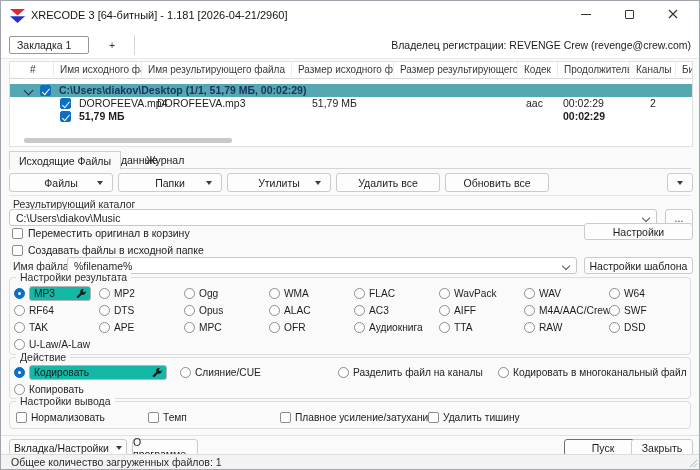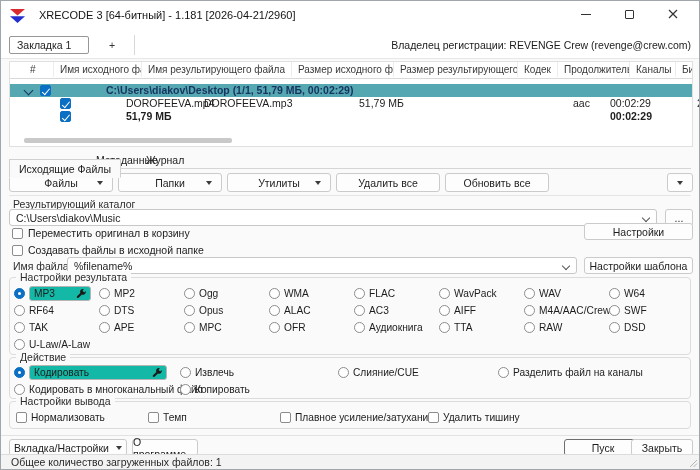--- a/index.html
+++ b/index.html
@@ -1,54 +1,54 @@
 <!DOCTYPE html>
 <html><head>
 <meta charset="utf-8">
 <style>
   html,body{margin:0;padding:0;background:#d6d6d6;font-family:"Liberation Sans",sans-serif;}
   .window{position:relative;width:700px;height:470px;background:#fafafa;border:1px solid #a0a6ac;
           box-sizing:border-box;overflow:hidden;font-size:10.5px;color:#1d1d1d;}
   
   .titlebar{position:absolute;top:0;left:0;right:0;height:30px;background:#ffffff;}
   .app-logo{position:absolute;left:8px;top:7px;}
-  .title-text{position:absolute;left:30px;top:8px;font-size:11px;color:#141414;white-space:nowrap;margin-left:8px;}
+  .title-text{position:absolute;left:30px;top:8px;font-size:11px;color:#141414;white-space:nowrap;}
   .winbtn{position:absolute;top:0;width:34px;height:26px;display:flex;align-items:center;justify-content:center;}
   .wb-min{left:568px;} .wb-max{left:611px;} .wb-close{left:655px;}
   .glyph-min{width:10px;height:0;border-top:1.2px solid #333;}
   .glyph-max{width:9px;height:9px;border:1.1px solid #333;border-radius:1px;box-sizing:border-box;}
   
   .tabstrip{position:absolute;top:30px;left:0;right:0;height:27px;background:#ffffff;border-bottom:1px solid #e7e7e7;}
   .doc-tab{position:absolute;left:8px;top:5px;width:80px;height:18px;border:1px solid #979797;border-radius:2px;
            background:#fff;display:flex;align-items:center;padding-left:7px;box-sizing:border-box;font-size:10.5px;}
   .add-tab{position:absolute;left:99px;top:5px;width:24px;height:18px;display:flex;align-items:center;justify-content:center;color:#333;}
   .tab-div{position:absolute;left:133px;top:4px;height:20px;border-left:1px solid #d8d8d8;}
   .reg-text{position:absolute;right:8px;top:8px;font-size:10.5px;color:#1c1c1c;white-space:nowrap;}
   
   .ftable{position:absolute;left:8px;top:60px;width:684px;height:86px;background:#fff;border:1px solid #e0e0e0;box-sizing:border-box;}
   .thead{position:absolute;top:0;left:0;right:0;height:16px;border-bottom:1px solid #d9d9d9;background:#fff;}
   .th{position:absolute;top:0;height:15px;line-height:15px;font-size:10px;color:#3a3a3a;overflow:hidden;
       white-space:nowrap;padding-left:6px;box-sizing:border-box;border-right:1px solid #ededed;}
   .trow{position:absolute;left:0;right:0;height:13px;line-height:13px;font-size:10.5px;white-space:nowrap;}
-  .cell{position:absolute;top:0;height:13px;line-height:13px;overflow:visible;margin-left:47px;}
+  .cell{position:absolute;top:0;height:13px;line-height:13px;overflow:visible;}
   .group-row{background:#55a7b2;color:#17335f;font-weight:600;}
   .tree-chev{position:absolute;left:15px;top:3px;width:6px;height:6px;border-right:1.4px solid #17335f;
              border-bottom:1.4px solid #17335f;transform:rotate(45deg);}
   .cb{width:11px;height:11px;border:1px solid #8c8c8c;border-radius:2px;background:#fff;box-sizing:border-box;
       position:relative;flex:0 0 auto;}
   .cb.checked{background:#0b6fc4;border-color:#0b6fc4;}
   .cb.checked::after{content:"";position:absolute;left:3px;top:0.6px;width:3.4px;height:6.6px;
       border:solid #fff;border-width:0 1.5px 1.5px 0;transform:rotate(40deg);}
   .row-cb{position:absolute;top:1px;}
   .bold{font-weight:700;}
   .hscroll-thumb{position:absolute;left:14px;top:76px;width:208px;height:5px;background:#c9c9c9;border-radius:2px;}
   
   .pagetabs-line{position:absolute;left:8px;right:8px;top:167px;border-top:1px solid #d5d5d5;}
   .ptab{position:absolute;top:150px;height:18px;line-height:18px;padding:0 9px;font-size:10.5px;color:#222;box-sizing:border-box;}
-  .ptab.active{background:#fafafa;border:1px solid #d0d0d0;border-bottom:1px solid #fafafa;z-index:2;height:19px;margin-top:8px;}
+  .ptab.active{background:#fafafa;border:1px solid #d0d0d0;border-bottom:1px solid #fafafa;z-index:2;height:19px;}
   
   .btn{background:#fdfdfd;border:1px solid #cbcbcb;border-radius:3px;display:flex;align-items:center;
        justify-content:center;font-size:10.5px;color:#1d1d1d;box-sizing:border-box;position:absolute;}
   .tb-btn{top:172px;height:19px;width:104px;}
   .arr-down{width:0;height:0;border-left:3.5px solid transparent;border-right:3.5px solid transparent;border-top:4px solid #3c3c3c;}
   .tb-arrow{position:absolute;right:9px;top:7px;}
   .sep1{position:absolute;left:8px;right:8px;top:194px;border-top:1px solid #e5e5e5;}
   .sep2{position:absolute;left:0;right:0;top:434px;border-top:1px solid #e2e2e2;}
   
   .combo{position:absolute;background:#fff;border:1px solid #c8c8c8;border-radius:3px;height:17px;box-sizing:border-box;
@@ -332,24 +332,20 @@
         <span class="radio sel"></span>
         <span class="sel-box" style="width:138px;">
           <span>Кодировать</span>
           <svg width="10" height="10" viewBox="0 0 16 16">
             <path fill="#1a1a1a" d="M15.2 3.0a4.3 4.3 0 0 1-5.7 5.7L4.1 14.1a1.8 1.8 0 0 1-2.5-2.5L7 6.2A4.3 4.3 0 0 1 12.7.5l-2.3 2.4 2.7 2.7 2.1-2.6z"></path>
           </svg>
         </span>
       </div>
       <div class="opt">
           <span class="radio"></span>
-          <span>Извлечь</span>
-        </div>
-      <div class="opt">
-          <span class="radio"></span>
           <span>Слияние/CUE</span>
         </div>
       <div class="opt">
           <span class="radio"></span>
           <span>Разделить файл на каналы</span>
         </div>
       <div class="opt">
           <span class="radio"></span>
           <span>Кодировать в многоканальный файл</span>
         </div>

